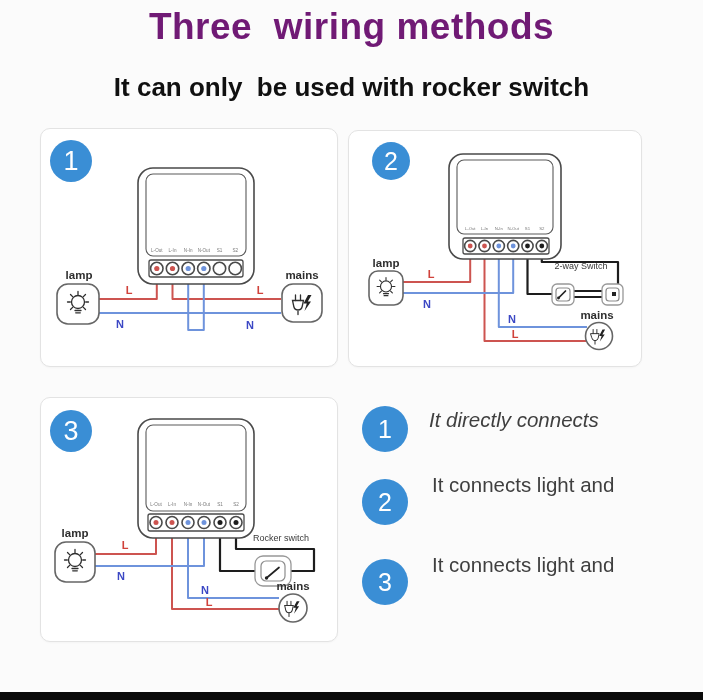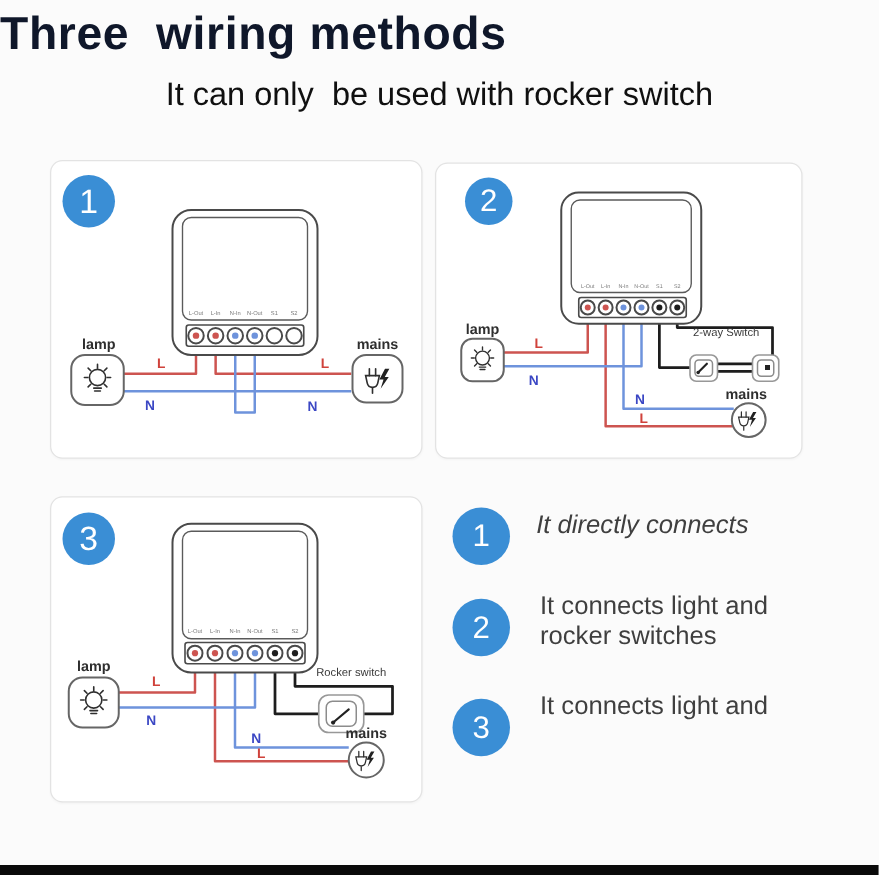--- a/index.html
+++ b/index.html
@@ -3,26 +3,26 @@
 <meta charset="utf-8">
 <style>
   html,body { margin:0; padding:0; }
   body {
     width:703px; height:700px; position:relative; overflow:hidden;
     background:#fbfbfb;
     font-family:"Liberation Sans", sans-serif;
   }
   .page-title {
     position:absolute; top:6px; left:0; width:703px;
-    text-align:left; font-size:37px; font-weight:bold; color:#0f172a;
+    text-align:center; font-size:37px; font-weight:bold; color:#701a75;
     letter-spacing:0.5px; white-space:pre-wrap;
   }
   .page-subtitle {
-    position:absolute; top:60px; left:0; width:703px;
-    text-align:center; font-size:26px; font-weight:400; color:#101010;
+    position:absolute; top:72px; left:0; width:703px;
+    text-align:center; font-size:26px; font-weight:700; color:#101010;
     white-space:pre-wrap;
   }
   .panel {
     position:absolute; background:#ffffff;
     border:1.5px solid #e3e3e3; border-radius:10px;
     box-shadow:0 1px 2px rgba(0,0,0,0.03);
   }
   #panel1 { left:40px;  top:128px; width:296px; height:237px; }
   #panel2 { left:348px; top:130px; width:292px; height:235px; }
   #panel3 { left:40px;  top:397px; width:296px; height:243px; }
@@ -288,21 +288,20 @@
 
 <div>
   <div class="legend-circle" style="left:362px; top:406px;">1</div>
   <div class="legend-text" style="left:429px; top:408px;font-style:italic;">
     <div>It directly connects</div>
   </div>
 
   <div class="legend-circle" style="left:362px; top:479px;">2</div>
   <div class="legend-text" style="left:432px; top:473px;">
     <div>It connects light and</div>
-    <div>rocker switches</div>
   </div>
 
   <div class="legend-circle" style="left:362px; top:559px;">3</div>
   <div class="legend-text" style="left:432px; top:553px;">
     <div>It connects light and</div>
   </div>
 </div>
 
 <div class="bottom-bar"></div>
 

